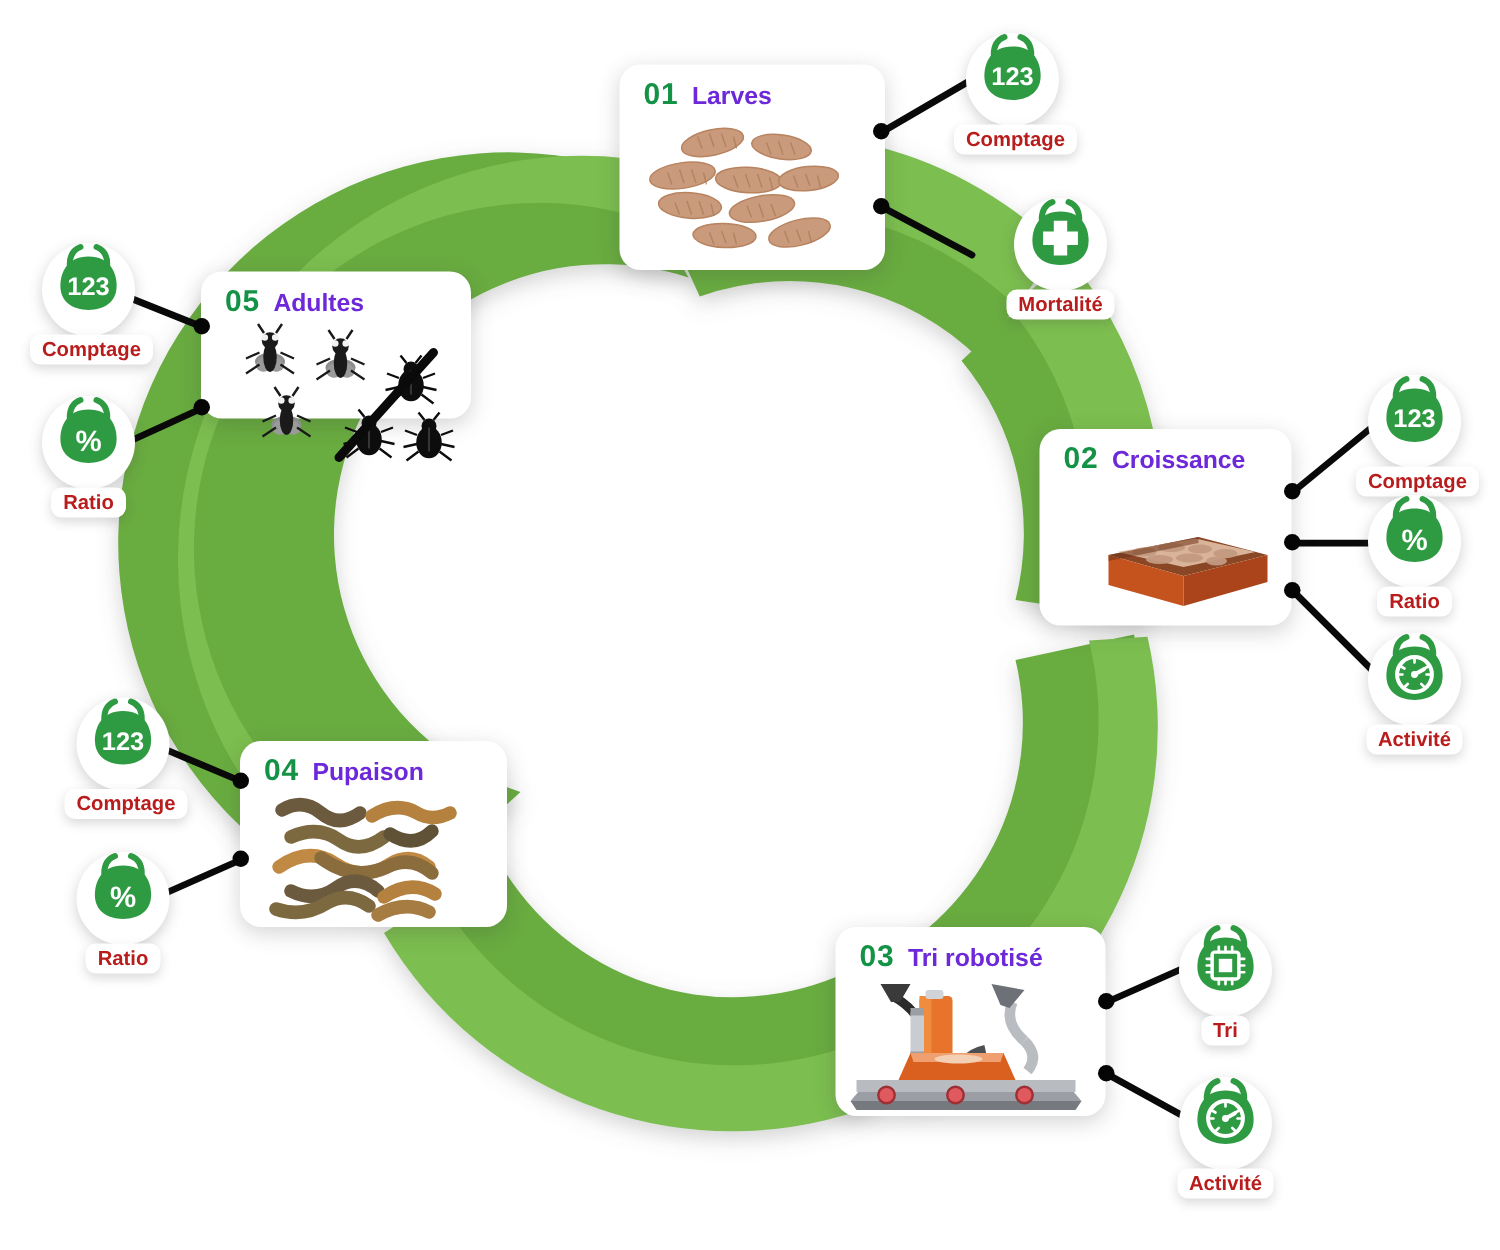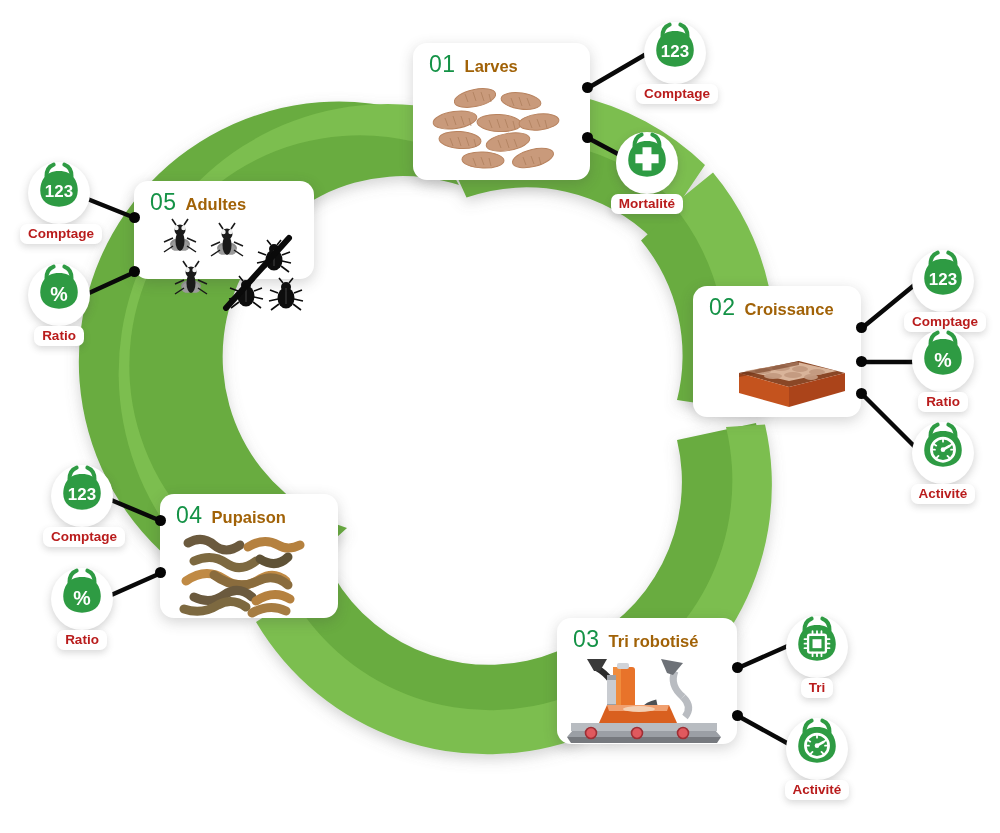--- a/index.html
+++ b/index.html
@@ -22,27 +22,27 @@
     box-sizing:border-box;
     z-index:40;
   }
   .card-head{
     display:flex;align-items:baseline;gap:9px;
     padding:10px 0 2px 16px;
     white-space:nowrap;
   }
   .card-num{
     color:#149246;
-    font-size:23px;
-    font-weight:400;
+    font-size:20px;
+    font-weight:700;
     letter-spacing:.5px;
     line-height:1;
   }
   .card-title{
-    color:#a16207;
+    color:#6d28d9;
     font-size:16.5px;
     font-weight:700;
     line-height:1;
   }
   .card-art{position:relative;width:100%;}
 
   
   .badge{position:absolute;z-index:60;width:78px;text-align:center;}
   .badge-circle{
     width:62px;height:62px;margin:0 auto;
@@ -357,21 +357,21 @@
       <svg viewBox="0 0 56 56" width="50" height="50">
         <path d="M14 16 q0 -10 8 -13" stroke="#2E9B43" stroke-width="4.5" fill="none" stroke-linecap="round"></path>
         <path d="M42 16 q0 -10 -8 -13" stroke="#2E9B43" stroke-width="4.5" fill="none" stroke-linecap="round"></path>
         <path d="M28 10 C 44 10 49 22 49 32 C 49 44 40 50 28 50 C 16 50 7 44 7 32 C 7 22 12 10 28 10 Z" fill="#2E9B43"></path>
         <text x="28" y="39" text-anchor="middle" font-family="'Liberation Sans',sans-serif" font-size="19" font-weight="700" fill="#ffffff">123</text>
       </svg>
     </div>
     <span class="badge-label">Comptage</span>
   </div>
 
-  <div class="badge" style="left:608px;top:132px;">
+  <div class="badge" style="left:668px;top:132px;">
     <div class="badge-circle">
       <svg viewBox="0 0 56 56" width="50" height="50">
         <path d="M14 16 q0 -10 8 -13" stroke="#2E9B43" stroke-width="4.5" fill="none" stroke-linecap="round"></path>
         <path d="M42 16 q0 -10 -8 -13" stroke="#2E9B43" stroke-width="4.5" fill="none" stroke-linecap="round"></path>
         <path d="M28 10 C 44 10 49 22 49 32 C 49 44 40 50 28 50 C 16 50 7 44 7 32 C 7 22 12 10 28 10 Z" fill="#2E9B43"></path>
         <path d="M23 17 h10 v8 h8 v10 h-8 v8 h-10 v-8 h-8 v-10 h8 z" fill="#ffffff"></path>
       </svg>
     </div>
     <span class="badge-label">Mortalité</span>
   </div>

